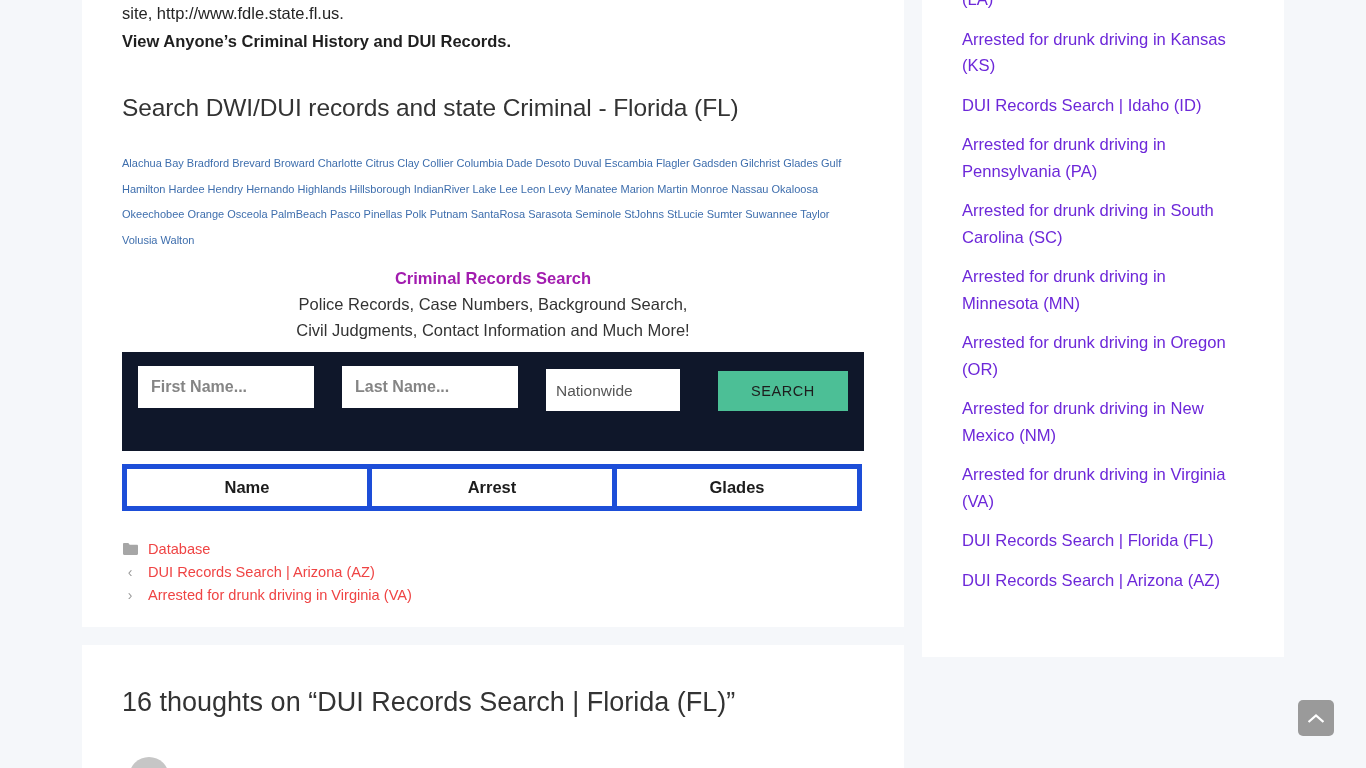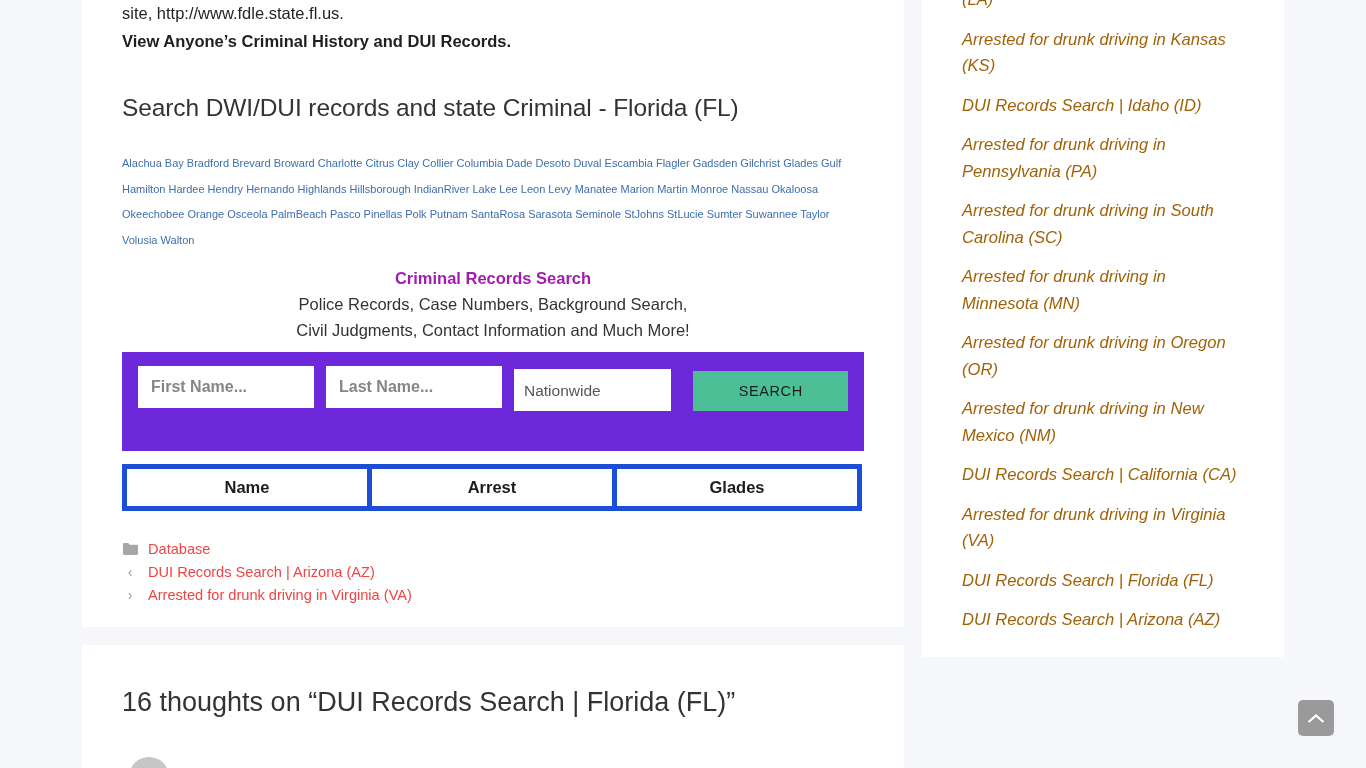--- a/index.html
+++ b/index.html
@@ -75,26 +75,26 @@
     color: #a21caf;
     line-height: 26px;
   }
   .crs-sub {
     font-size: 16.5px;
     color: #333333;
     line-height: 26px;
   }
   .crs-panel {
     margin-top: 9px;
-    background: #6d28d9;
+    background: #0f172a;
     height: 99px;
     padding: 14px 16px 0 16px;
     display: flex;
     align-items: flex-start;
-    gap: 12px;
+    gap: 28px;
   }
   .crs-field {
     height: 42px;
     border: 1px solid #ffffff;
     background: #ffffff;
     font-family: "Liberation Sans", sans-serif;
     font-size: 16px;
     padding: 0 12px;
     outline: none;
     color: #3b3b3b;
@@ -212,26 +212,25 @@
     overflow: hidden;
   }
   .sidebar-list {
     list-style: none;
     margin: 0;
     padding: 0;
   }
   .sidebar-list li { margin: 0; }
   .sidebar-list a {
     display: block;
-    color: #a16207;
+    color: #6d28d9;
     text-decoration: none;
     font-size: 16.6px;
     line-height: 26.5px;
     padding: 6.5px 40px 6.5px 40px;
-    font-style: italic;
   }
 
   
   .scroll-top {
     position: absolute;
     left: 1298px; top: 700px;
     width: 36px; height: 36px;
     background: #9a9a9a;
     border-radius: 5px;
     border: none;
@@ -330,23 +329,20 @@
         <li>
           <a href="#">Arrested for drunk driving in Minnesota (MN)</a>
         </li>
         <li>
           <a href="#">Arrested for drunk driving in Oregon (OR)</a>
         </li>
         <li>
           <a href="#">Arrested for drunk driving in New Mexico (NM)</a>
         </li>
         <li>
-          <a href="#">DUI Records Search | California (CA)</a>
-        </li>
-        <li>
           <a href="#">Arrested for drunk driving in Virginia (VA)</a>
         </li>
         <li>
           <a href="#">DUI Records Search | Florida (FL)</a>
         </li>
         <li>
           <a href="#">DUI Records Search | Arizona (AZ)</a>
         </li>
       </ul>
   </aside>

